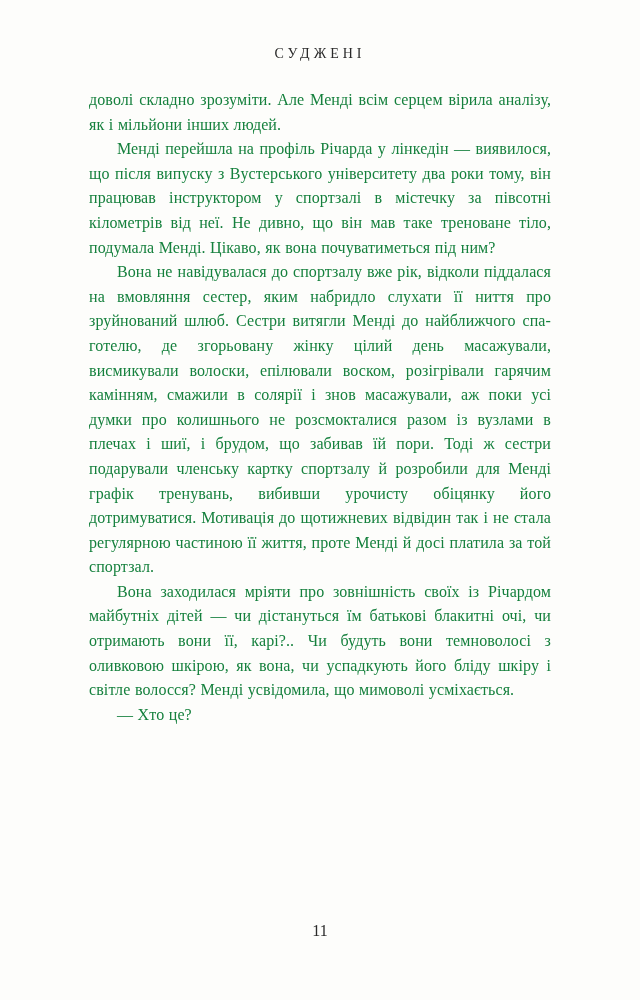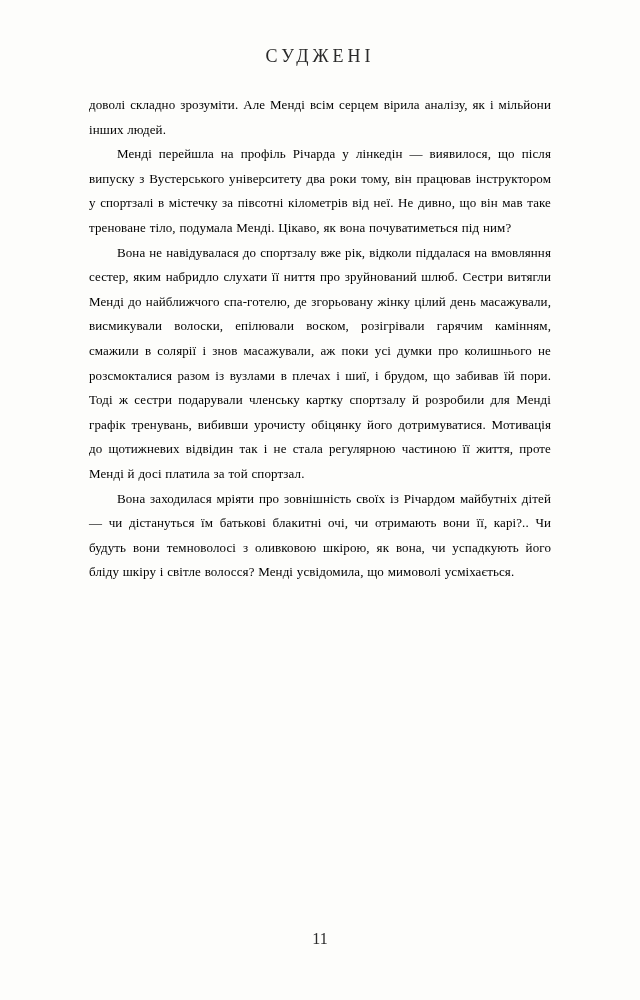--- a/index.html
+++ b/index.html
@@ -16,66 +16,67 @@
       width: 640px;
       height: 1000px;
       background: #fdfdfb;
       color: #1c1c1c;
       overflow: hidden;
     }
 
     .running-header {
       padding-top: 46px;
       text-align: center;
-      font-size: 18px;
+      font-size: 14px;
       letter-spacing: 4px;
       color: #2a2a2a;
       font-weight: normal;
     }
 
     .text-block {
       width: 462px;
       margin: 26px auto 12px auto;
-      font-size: 13px;
+      font-size: 16px;
       line-height: 24.6px;
       text-align: justify;
       hyphens: auto;
       -webkit-hyphens: auto;
       word-spacing: 0.4px;
       letter-spacing: 0.1px;
-      color: #000000;
+      color: #15803d;
     }
 
     .text-block p {
       margin: 0;
     }
 
     .text-block p.indent {
       text-indent: 28px;
     }
 
     .page-number {
       position: absolute;
-      bottom: 52px;
+      bottom: 60px;
       left: 0;
       width: 100%;
       text-align: center;
       font-size: 16px;
       color: #2a2a2a;
     }
   </style>
 </head>
 <body>
 
 <div class="book-page">
 
   <div class="running-header">СУДЖЕНІ</div>
 
   <div class="text-block" lang="uk">
     <p class="no-indent">доволі складно зрозуміти. Але Менді всім серцем вірила аналізу, як і мільйони інших людей.</p>
     <p class="indent">Менді перейшла на профіль Річарда у лінкедін — виявилося, що після випуску з Вустерського університету два роки тому, він працював інструктором у спортзалі в містечку за півсотні кілометрів від неї. Не дивно, що він мав таке треноване тіло, подумала Менді. Цікаво, як вона почуватиметься під ним?</p>
     <p class="indent">Вона не навідувалася до спортзалу вже рік, відколи піддалася на вмовляння сестер, яким набридло слухати її ниття про зруйнований шлюб. Сестри витягли Менді до найближчого спа-готелю, де згорьовану жінку цілий день масажували, висмикували волоски, епілювали воском, розігрівали гарячим камінням, смажили в солярії і знов масажували, аж поки усі думки про колишнього не розсмокталися разом із вузлами в плечах і шиї, і брудом, що забивав їй пори. Тоді ж сестри подарували членську картку спортзалу й розробили для Менді графік тренувань, вибивши урочисту обіцянку його дотримуватися. Мотивація до щотижневих відвідин так і не стала регулярною частиною її життя, проте Менді й досі платила за той спортзал.</p>
     <p class="indent">Вона заходилася мріяти про зовнішність своїх із Річардом майбутніх дітей — чи дістануться їм батькові блакитні очі, чи отримають вони її, карі?.. Чи будуть вони темноволосі з оливковою шкірою, як вона, чи успадкують його бліду шкіру і світле волосся? Менді усвідомила, що мимоволі усміхається.</p>
+    <p class="indent">— Хто це?</p>
   </div>
 
   <div class="page-number">11</div>
 
 </div>
 
 </body></html>

